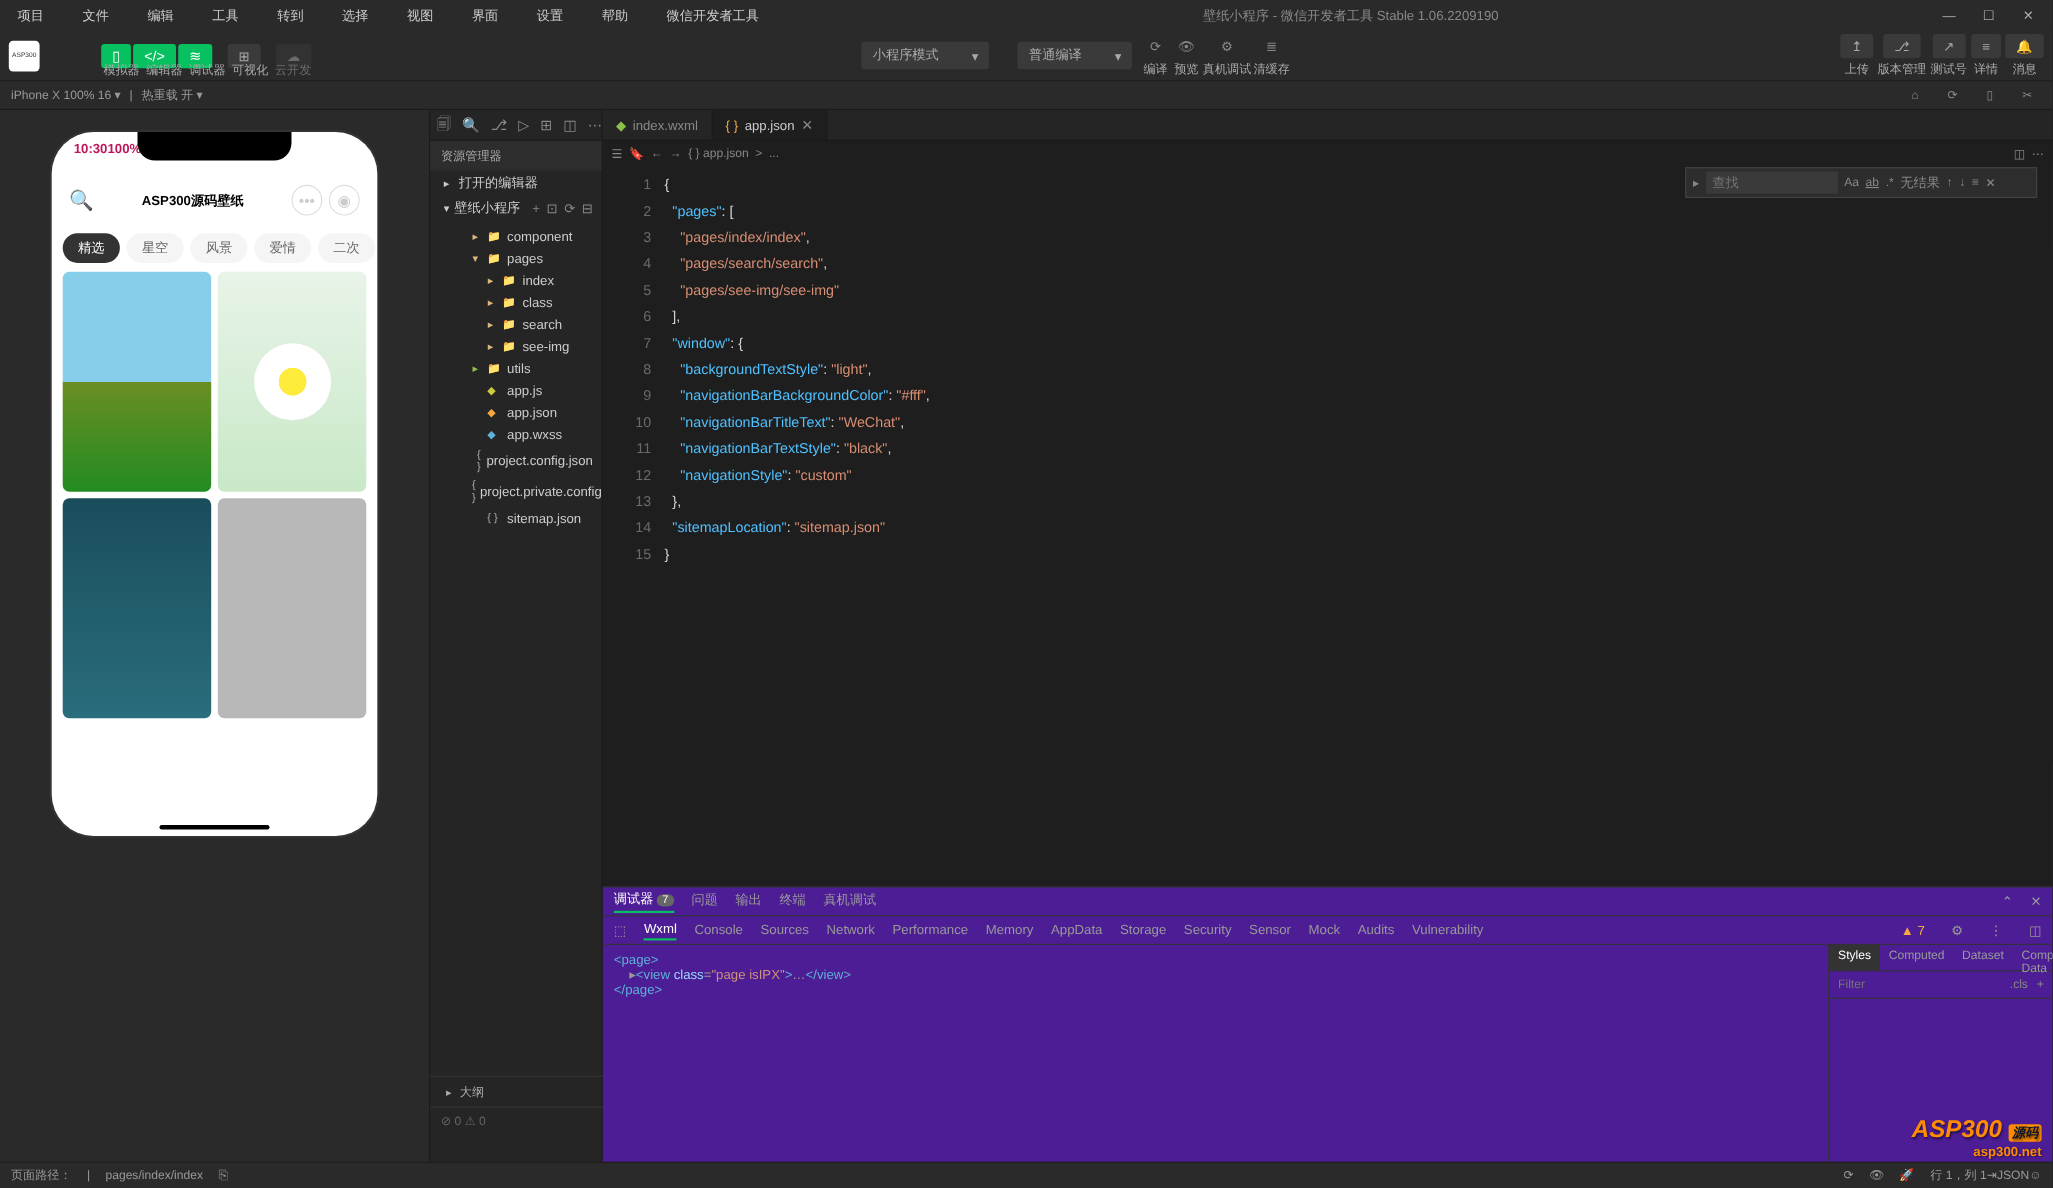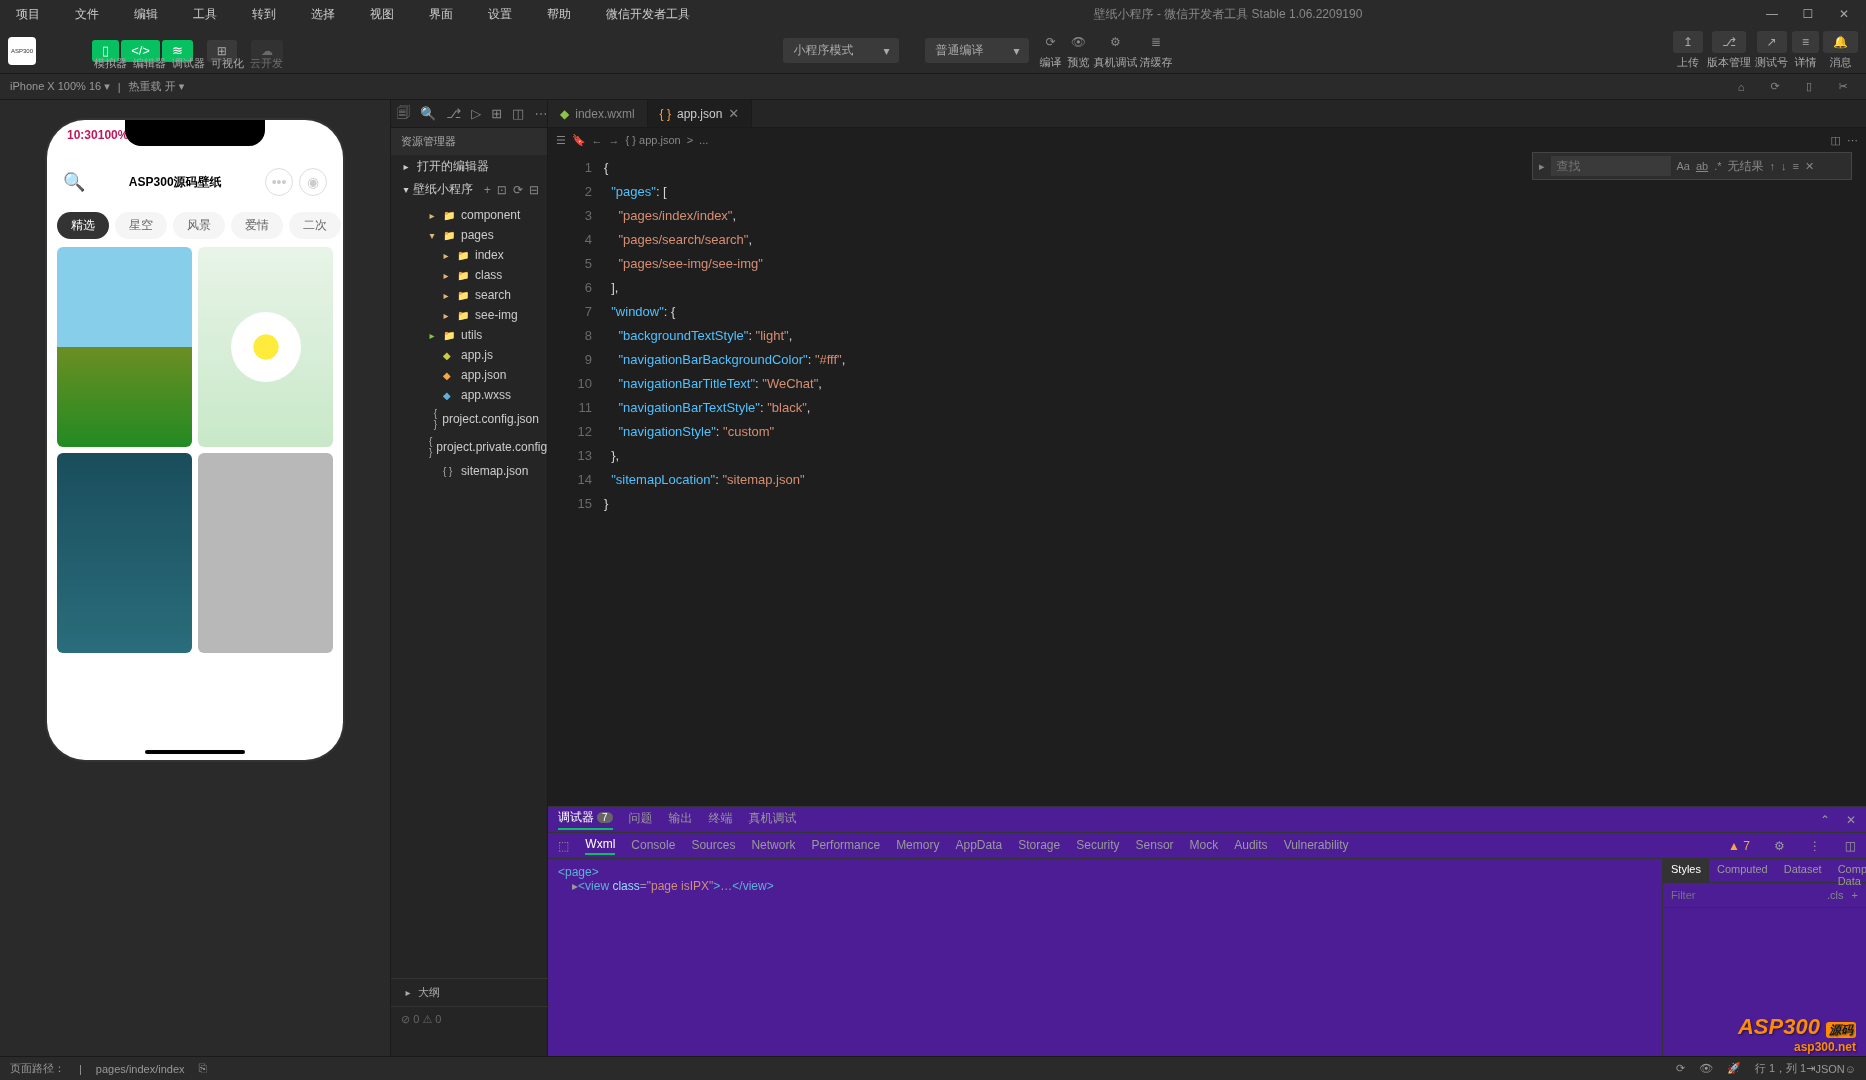--- a/index.html
+++ b/index.html
@@ -431,20 +431,21 @@
           <span class="dt-tab">Vulnerability</span>
           <span class="dt-warn">▲ 7</span>
           <span style="margin-left: 8px;">⚙</span>
           <span style="margin-left: 8px;">⋮</span>
           <span style="margin-left: 8px;">◫</span>
         </div>
       <div class="devtools-body">
         <div class="dt-wxml">
           <div><span class="tag">&lt;page&gt;</span></div>
           <div style="padding-left:14px">▸<span class="tag">&lt;view</span> <span class="attr">class</span>=<span class="val">"page isIPX"</span><span class="tag">&gt;</span>…<span class="tag">&lt;/view&gt;</span></div>
+          <div><span class="tag">&lt;/page&gt;</span></div>
         </div>
         <div class="dt-right">
           <div class="dt-right-tabs" id="dt-right-tabs">
               <span class="dt-right-tab active">Styles</span>
               <span class="dt-right-tab">Computed</span>
               <span class="dt-right-tab">Dataset</span>
               <span class="dt-right-tab">Component Data</span>
               <span class="dt-right-tab">»</span>
             </div>
           <div class="dt-filter">

